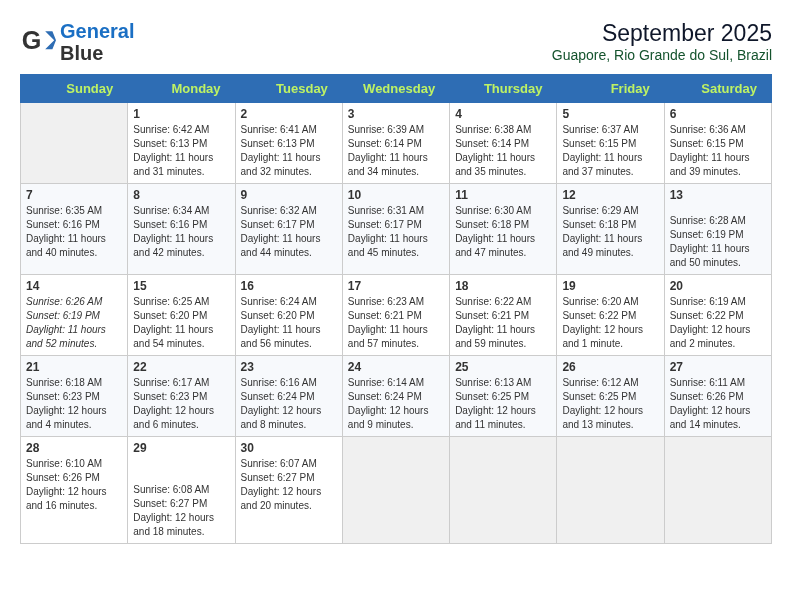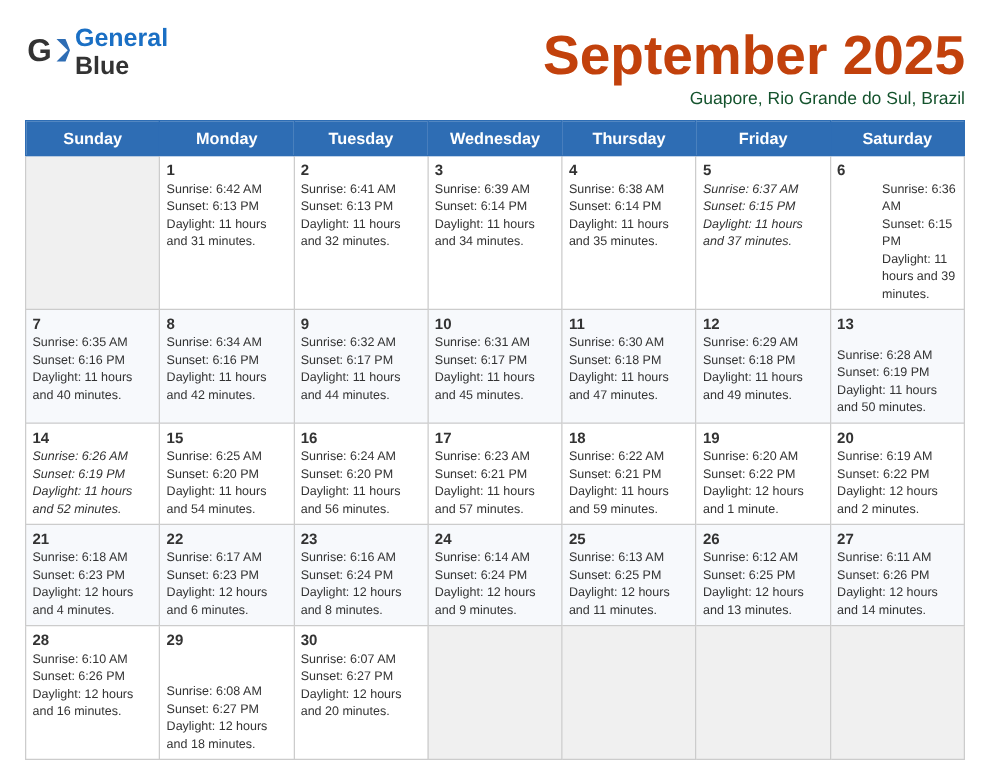--- a/index.html
+++ b/index.html
@@ -29,40 +29,40 @@
     .logo-text .blue { color: #1a6fc4; }
     .logo-icon {
       width: 36px;
       height: 36px;
       margin-right: 4px;
     }
     .title-block {
       text-align: right;
     }
     .month-title {
-      font-size: 44px;
-      font-weight: bold;
-      color: #c2410c;
+      font-size: 23px;
+      font-weight: normal;
+      color: #0f172a;
     }
     .location {
       font-size: 14px;
       color: #14532d;
     }
     table {
       width: 100%;
       border-collapse: collapse;
       table-layout: fixed;
     }
     thead tr th {
       background-color: #2e6db4;
-      color: #ffffff;
+      color: #bef264;
       font-size: 13px;
       font-weight: bold;
-      padding: 6px 0;
-      text-align: center;
+      padding: 6px 14px;
+      text-align: right;
       border: 1px solid #2e6db4;
     }
     tbody tr td {
       border: 1px solid #ccc;
       vertical-align: top;
       padding: 4px 5px;
       font-size: 10.5px;
       color: #333;
       height: 80px;
     }
@@ -144,27 +144,27 @@
 Daylight: 11 hours and 34 minutes.</div>
         </td>
         <td>
           <span class="day-num">4</span>
           <div class="day-info" style="white-space: pre-line;">Sunrise: 6:38 AM
 Sunset: 6:14 PM
 Daylight: 11 hours and 35 minutes.</div>
         </td>
         <td>
           <span class="day-num">5</span>
-          <div class="day-info" style="white-space: pre-line; font-style: italic;">Sunrise: 6:37 AM
+          <div class="day-info" style="white-space: pre-line;">Sunrise: 6:37 AM
 Sunset: 6:15 PM
 Daylight: 11 hours and 37 minutes.</div>
         </td>
         <td>
           <span class="day-num">6</span>
-          <div class="day-info" style="white-space: pre-line; margin-left: 36px;">Sunrise: 6:36 AM
+          <div class="day-info" style="white-space: pre-line;">Sunrise: 6:36 AM
 Sunset: 6:15 PM
 Daylight: 11 hours and 39 minutes.</div>
         </td>
       </tr>
       <tr>
         <td>
           <span class="day-num">7</span>
           <div class="day-info" style="white-space: pre-line;">Sunrise: 6:35 AM
 Sunset: 6:16 PM
 Daylight: 11 hours and 40 minutes.</div>

